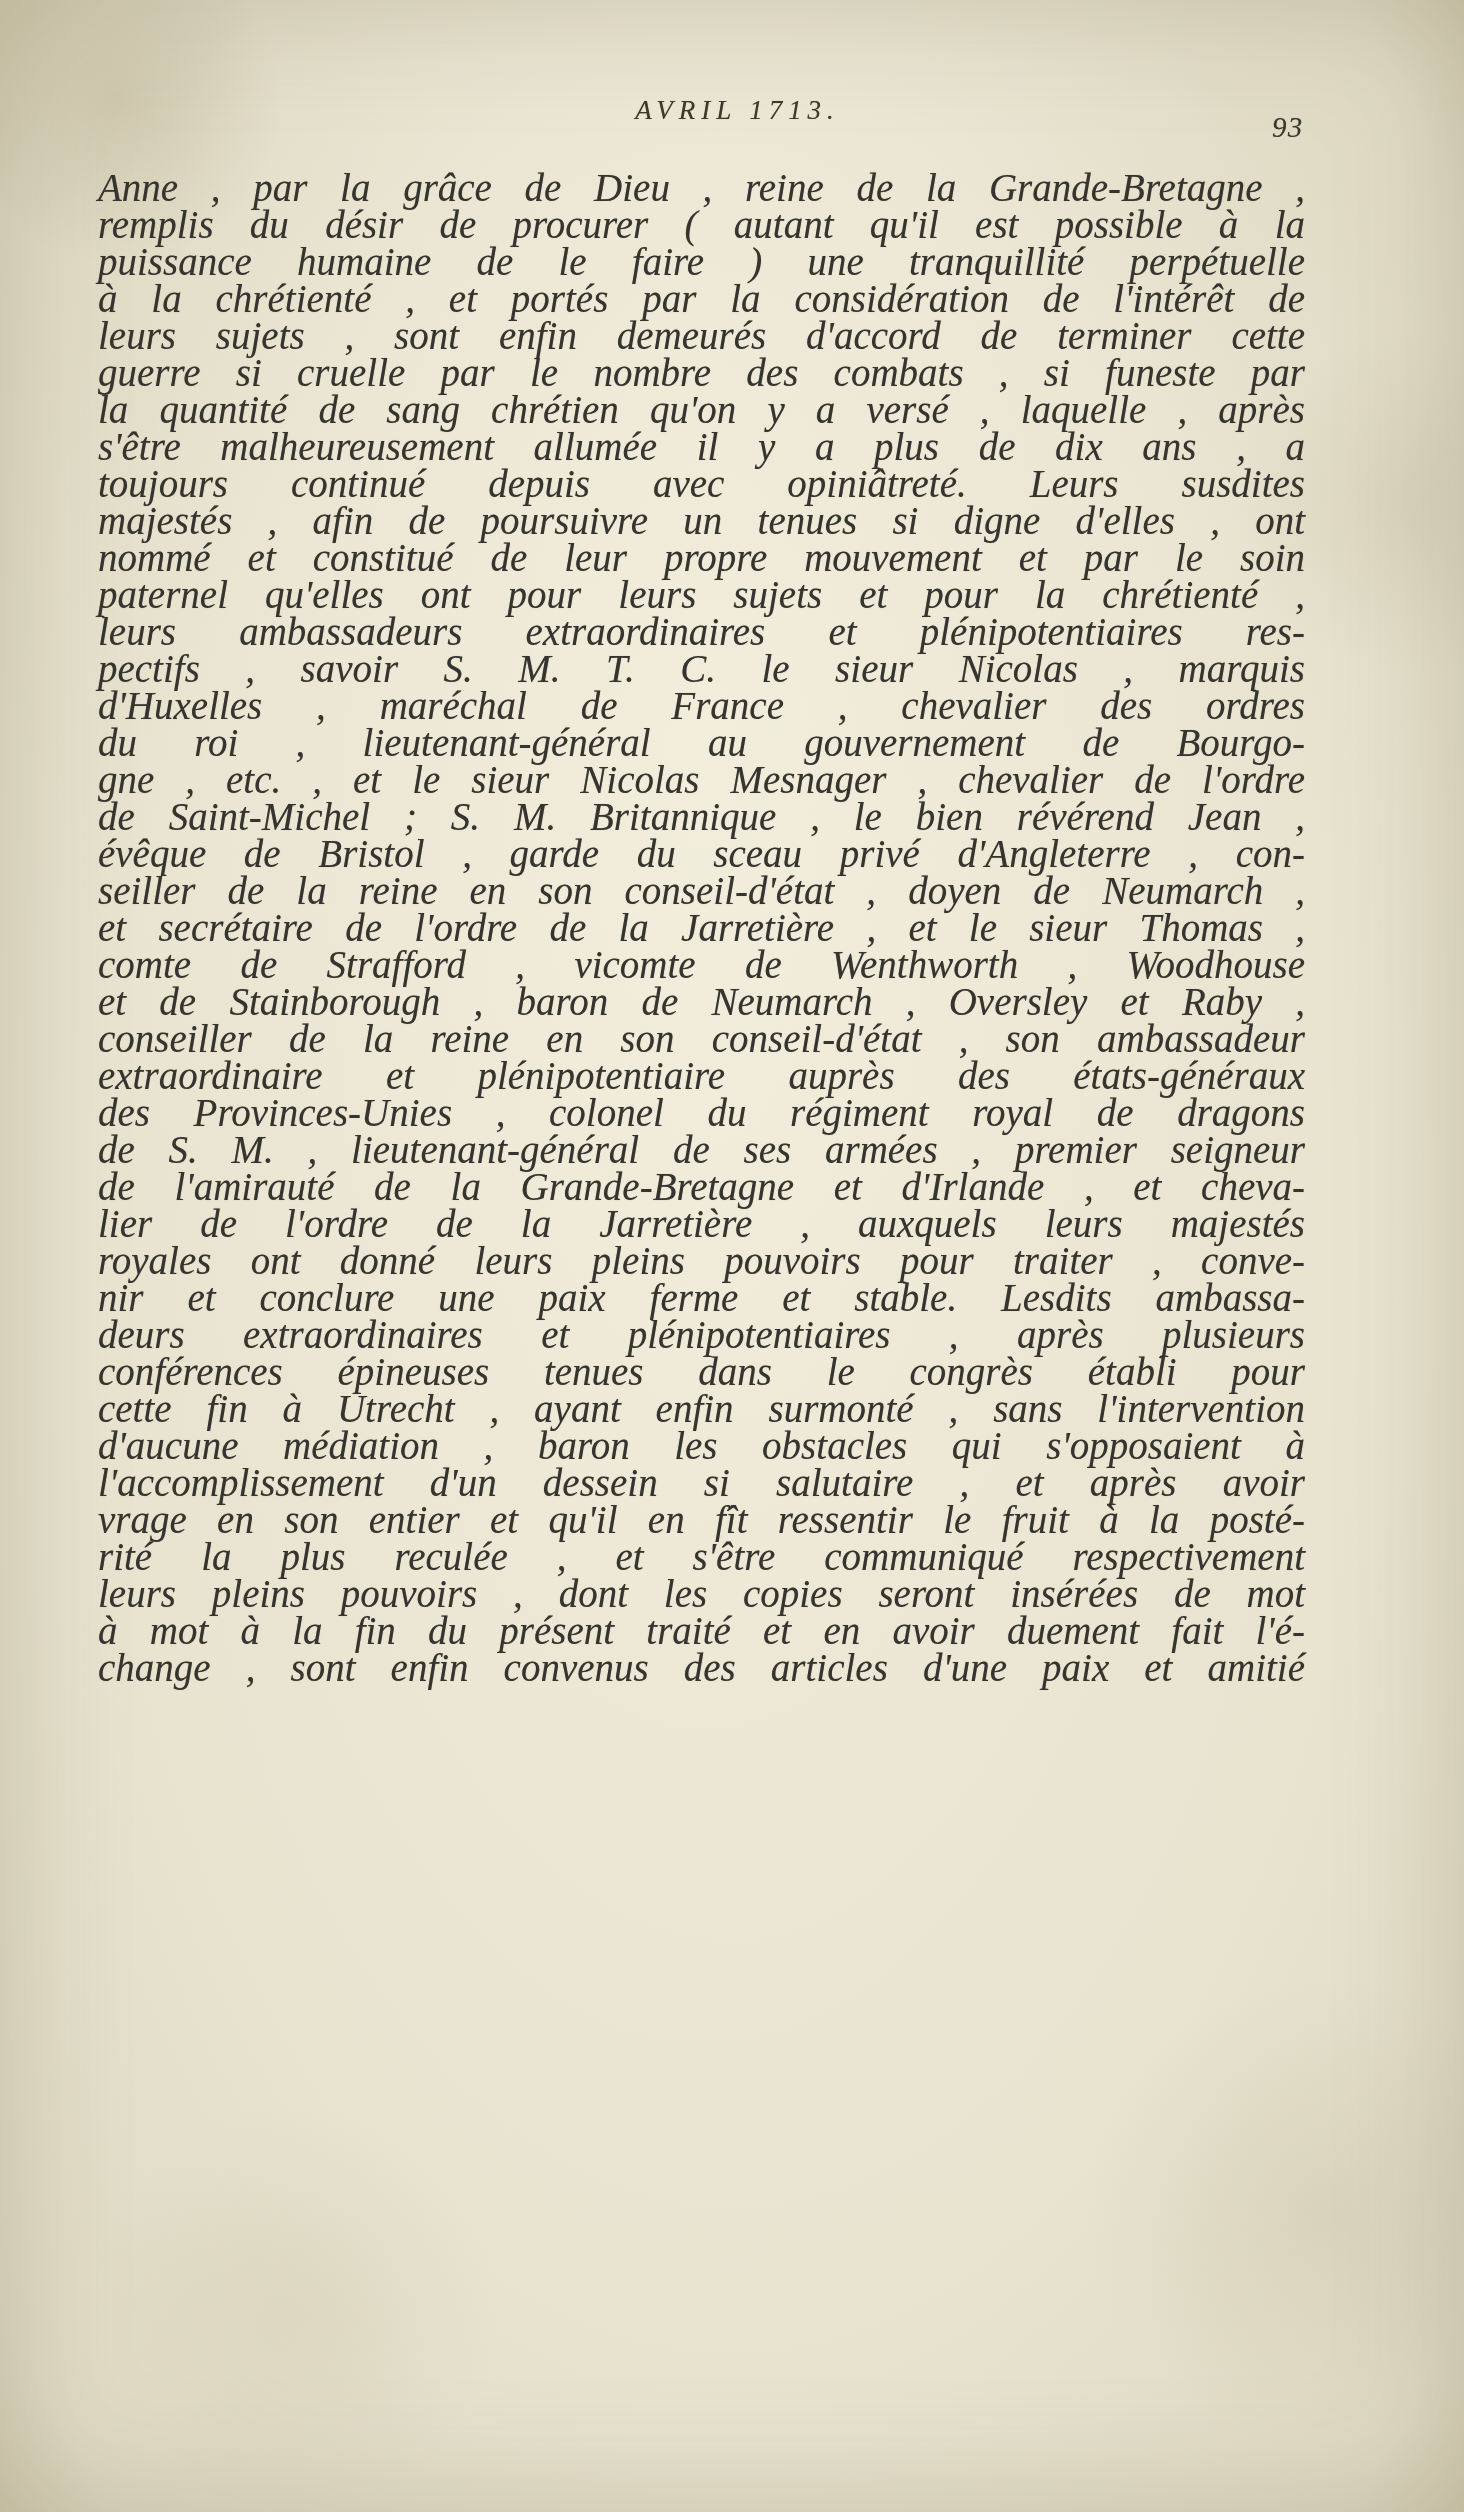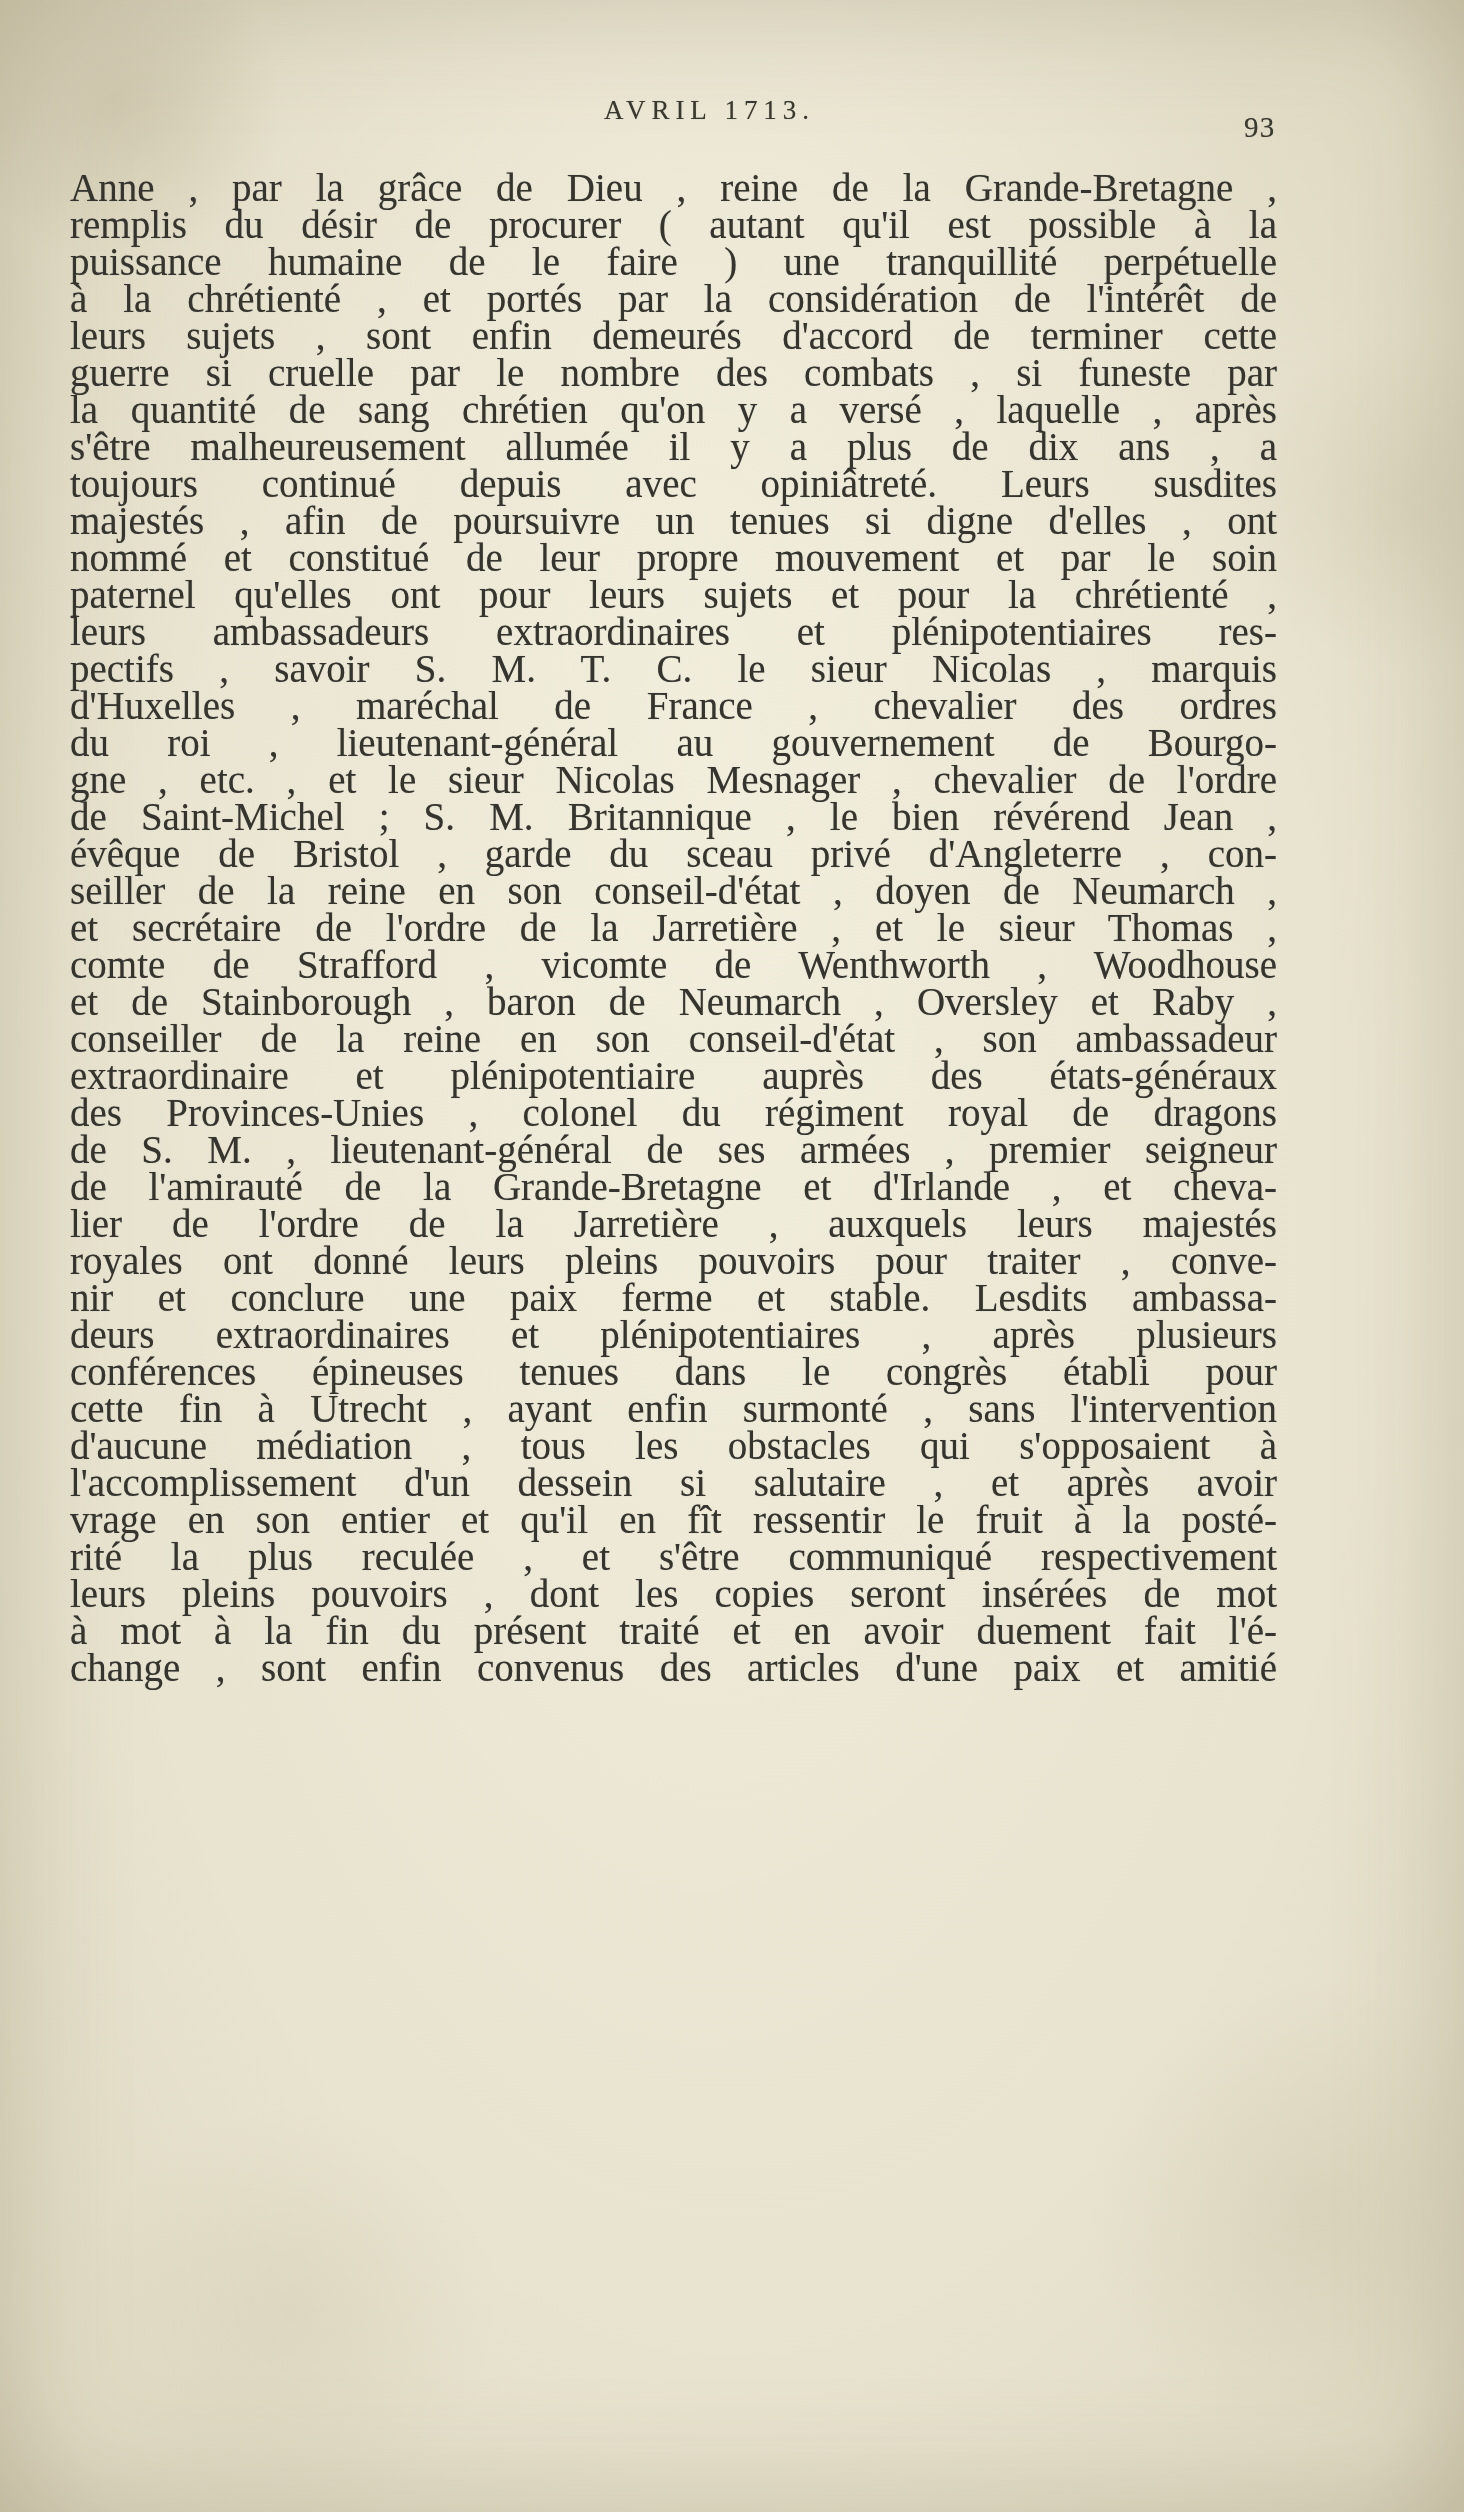--- a/index.html
+++ b/index.html
@@ -28,23 +28,24 @@
     inset: 0;
     pointer-events: none;
     background:
       radial-gradient(circle at 8% 4%, rgba(130,115,75,0.18) 0%, rgba(130,115,75,0) 6%),
       radial-gradient(circle at 96% 20%, rgba(130,115,75,0.10) 0%, rgba(130,115,75,0) 7%),
       radial-gradient(circle at 90% 88%, rgba(130,115,75,0.10) 0%, rgba(130,115,75,0) 9%),
       radial-gradient(circle at 20% 92%, rgba(130,115,75,0.08) 0%, rgba(130,115,75,0) 8%);
   }
   .text-column {
     position: relative;
-    margin: 0 107px 0 70px;
+    margin: 0 107px 0 98px;
     width: 1207px;
     box-sizing: border-box;
+    font-style: italic;
   }
   .page-header {
     position: relative;
     padding-top: 95px;
     height: 42px;
     font-size: 27px;
   }
   .header-title {
     position: absolute;
     left: 0;
@@ -117,21 +118,21 @@
       <div class="line">extraordinaire et plénipotentiaire auprès des états-généraux</div>
       <div class="line">des Provinces-Unies , colonel du régiment royal de dragons</div>
       <div class="line">de S. M. , lieutenant-général de ses armées , premier seigneur</div>
       <div class="line">de l'amirauté de la Grande-Bretagne et d'Irlande , et cheva-</div>
       <div class="line">lier de l'ordre de la Jarretière , auxquels leurs majestés</div>
       <div class="line">royales ont donné leurs pleins pouvoirs pour traiter , conve-</div>
       <div class="line">nir et conclure une paix ferme et stable. Lesdits ambassa-</div>
       <div class="line">deurs extraordinaires et plénipotentiaires , après plusieurs</div>
       <div class="line">conférences épineuses tenues dans le congrès établi pour</div>
       <div class="line">cette fin à Utrecht , ayant enfin surmonté , sans l'intervention</div>
-      <div class="line">d'aucune médiation , tous les obstacles qui s'opposaient à</div>
+      <div class="line">d'aucune médiation , baron les obstacles qui s'opposaient à</div>
       <div class="line">l'accomplissement d'un dessein si salutaire , et après avoir</div>
       <div class="line">vrage en son entier et qu'il en fît ressentir le fruit à la posté-</div>
       <div class="line">rité la plus reculée , et s'être communiqué respectivement</div>
       <div class="line">leurs pleins pouvoirs , dont les copies seront insérées de mot</div>
       <div class="line">à mot à la fin du présent traité et en avoir duement fait l'é-</div>
       <div class="line">change , sont enfin convenus des articles d'une paix et amitié</div>
     </div>
 
   </div>
 </div>

